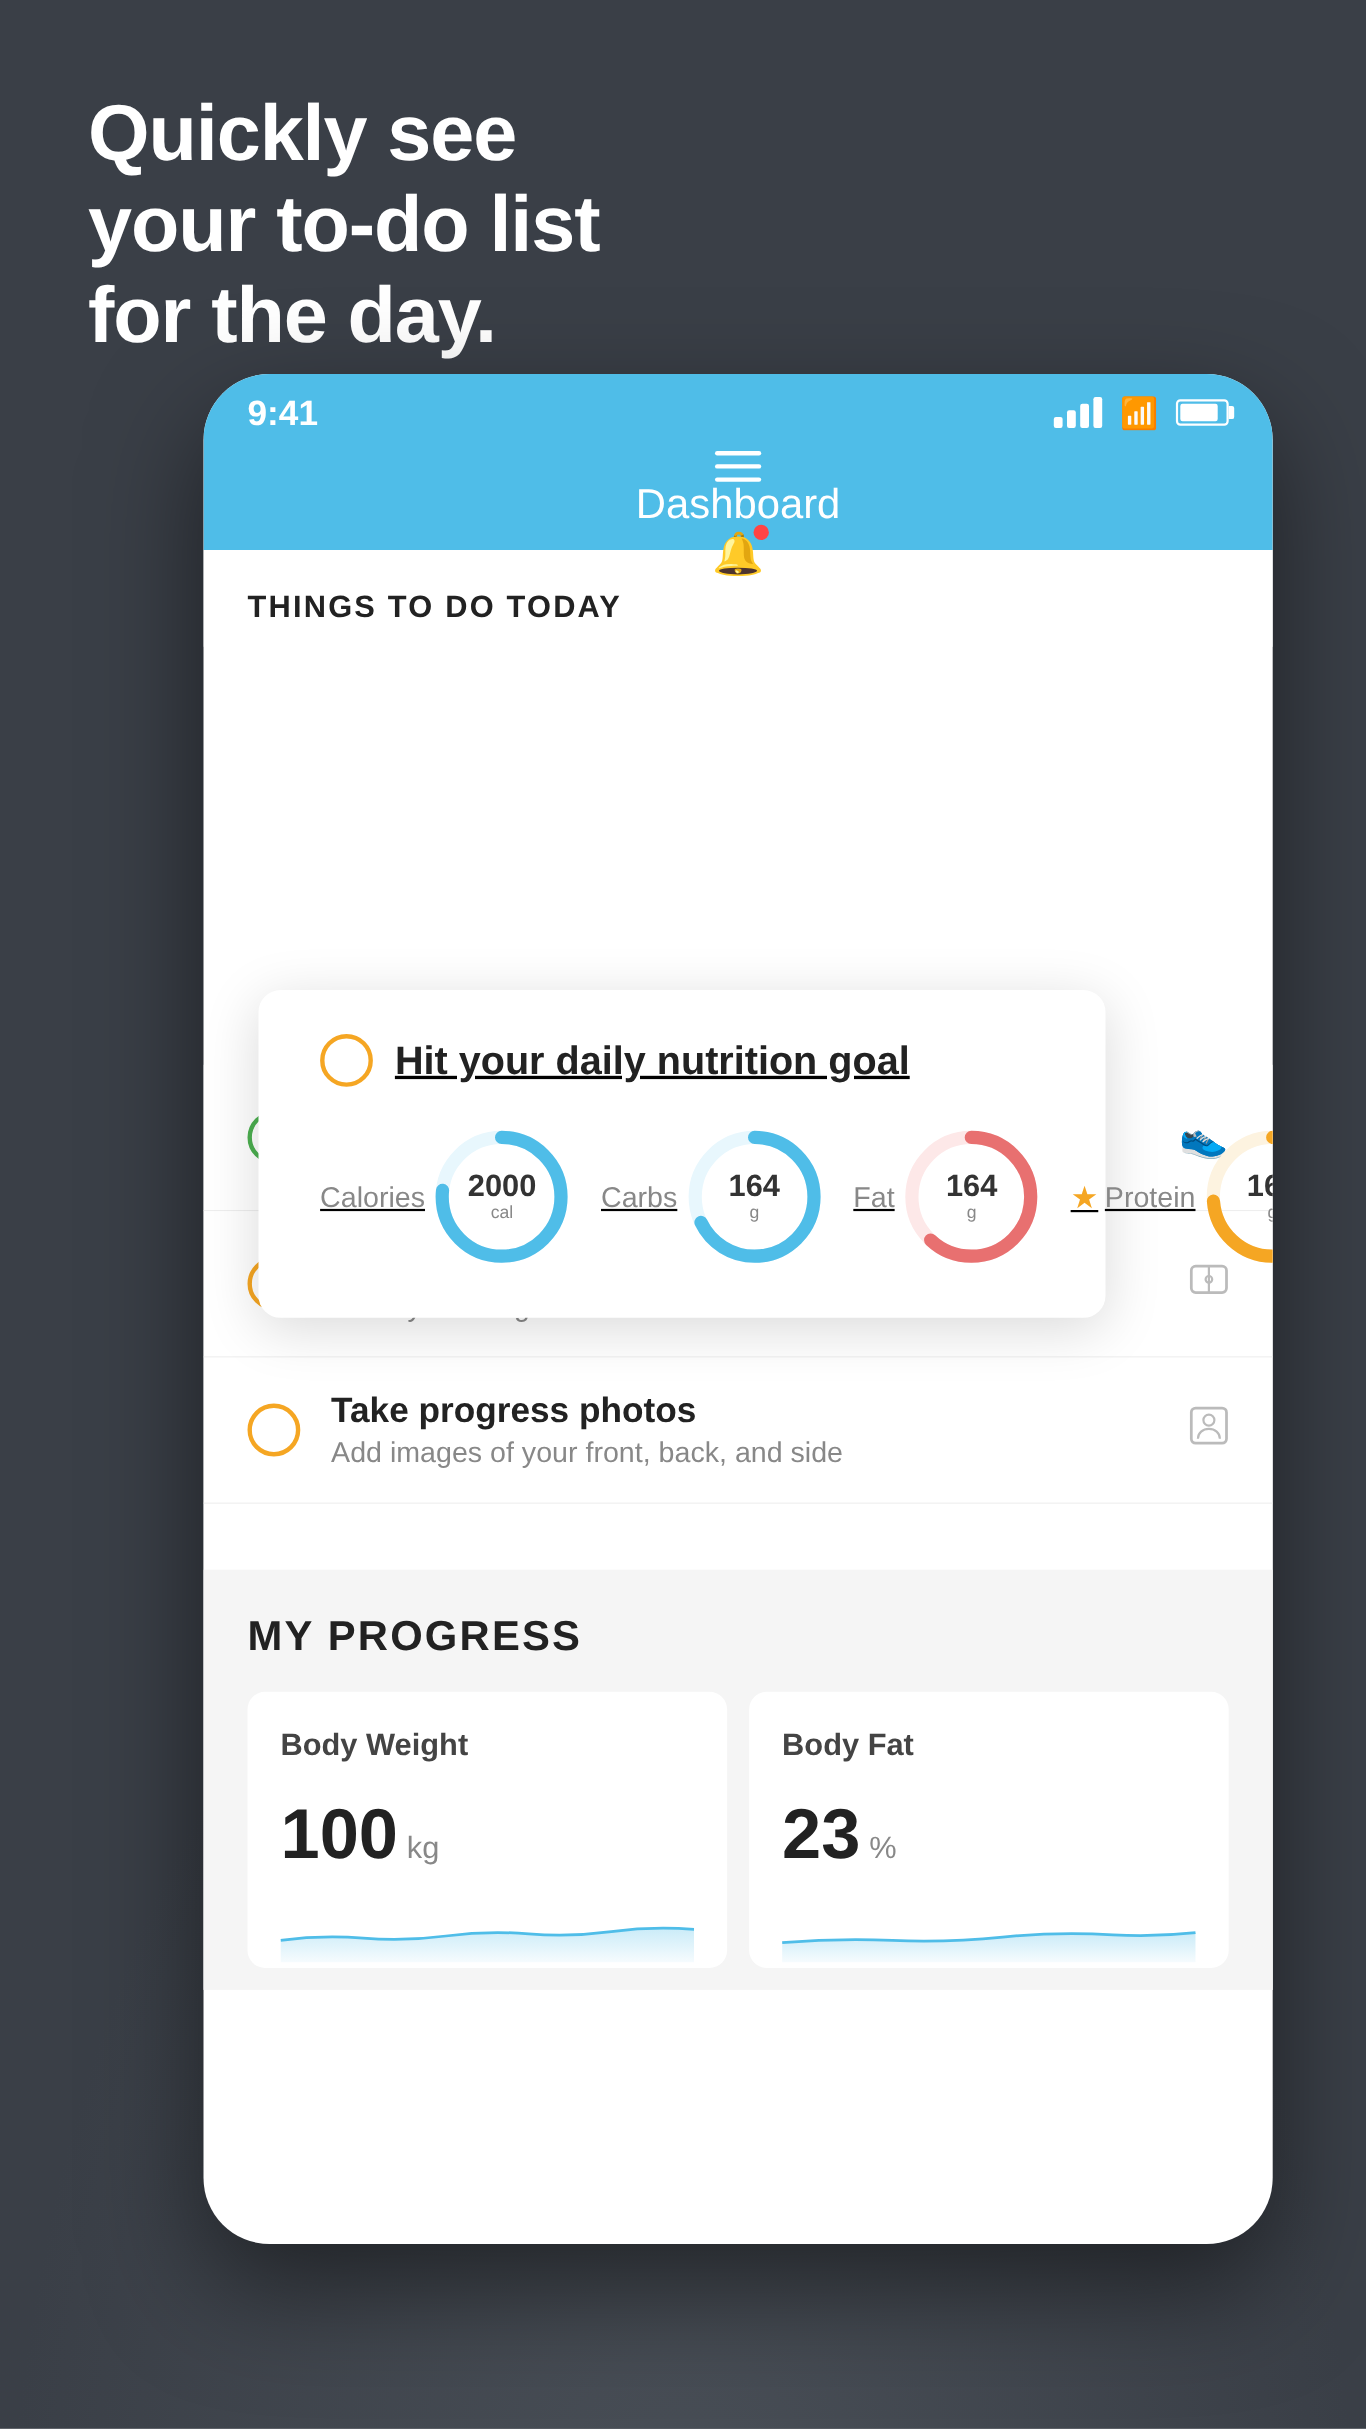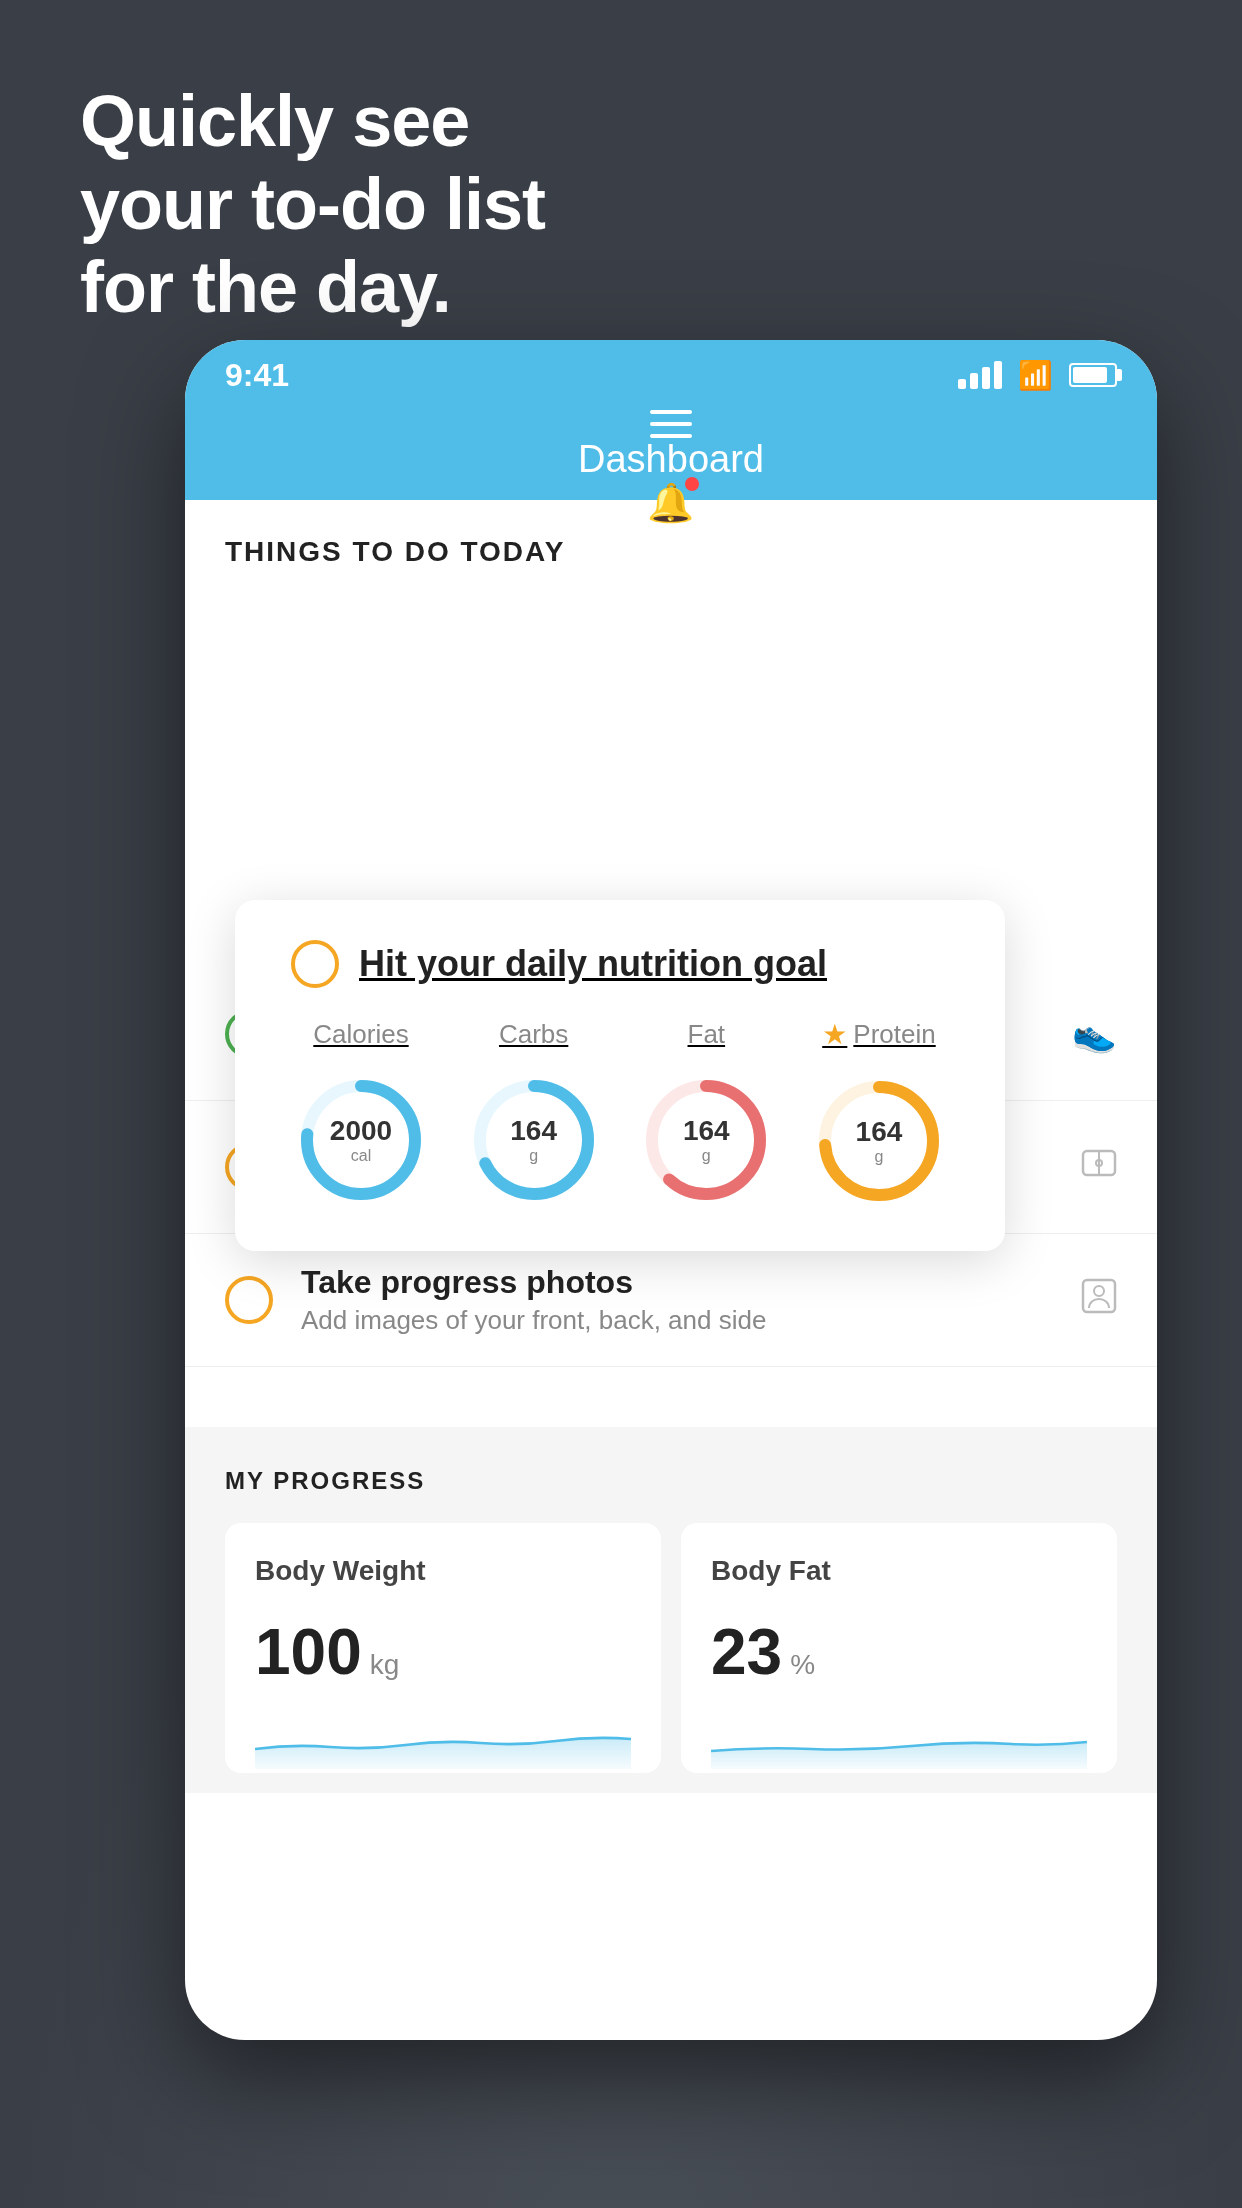--- a/index.html
+++ b/index.html
@@ -199,23 +199,23 @@
       color: #222;
     }
     .nutrition-metrics {
       display: flex;
       justify-content: space-between;
       align-items: center;
       gap: 20px;
     }
     .metric-item {
       display: flex;
-      flex-direction: column;
-      align-items: center;
-      gap: 20px;
+      flex-direction: row;
+      align-items: center;
+      gap: 0;
     }
     .metric-label {
       font-size: 26px;
       color: #888;
       font-weight: 400;
     }
     .metric-label-star {
       font-size: 26px;
       color: #888;
       font-weight: 400;
@@ -297,21 +297,21 @@
       color: #bbb;
       font-size: 36px;
     }
 
     
     .progress-section {
       background: #f5f5f5;
       padding: 40px 40px 20px;
     }
     .progress-title {
-      font-size: 24px;
+      font-size: 38px;
       font-weight: 800;
       letter-spacing: 2px;
       color: #222;
       text-transform: uppercase;
       margin-bottom: 28px;
     }
     .progress-cards {
       display: flex;
       gap: 20px;
     }

